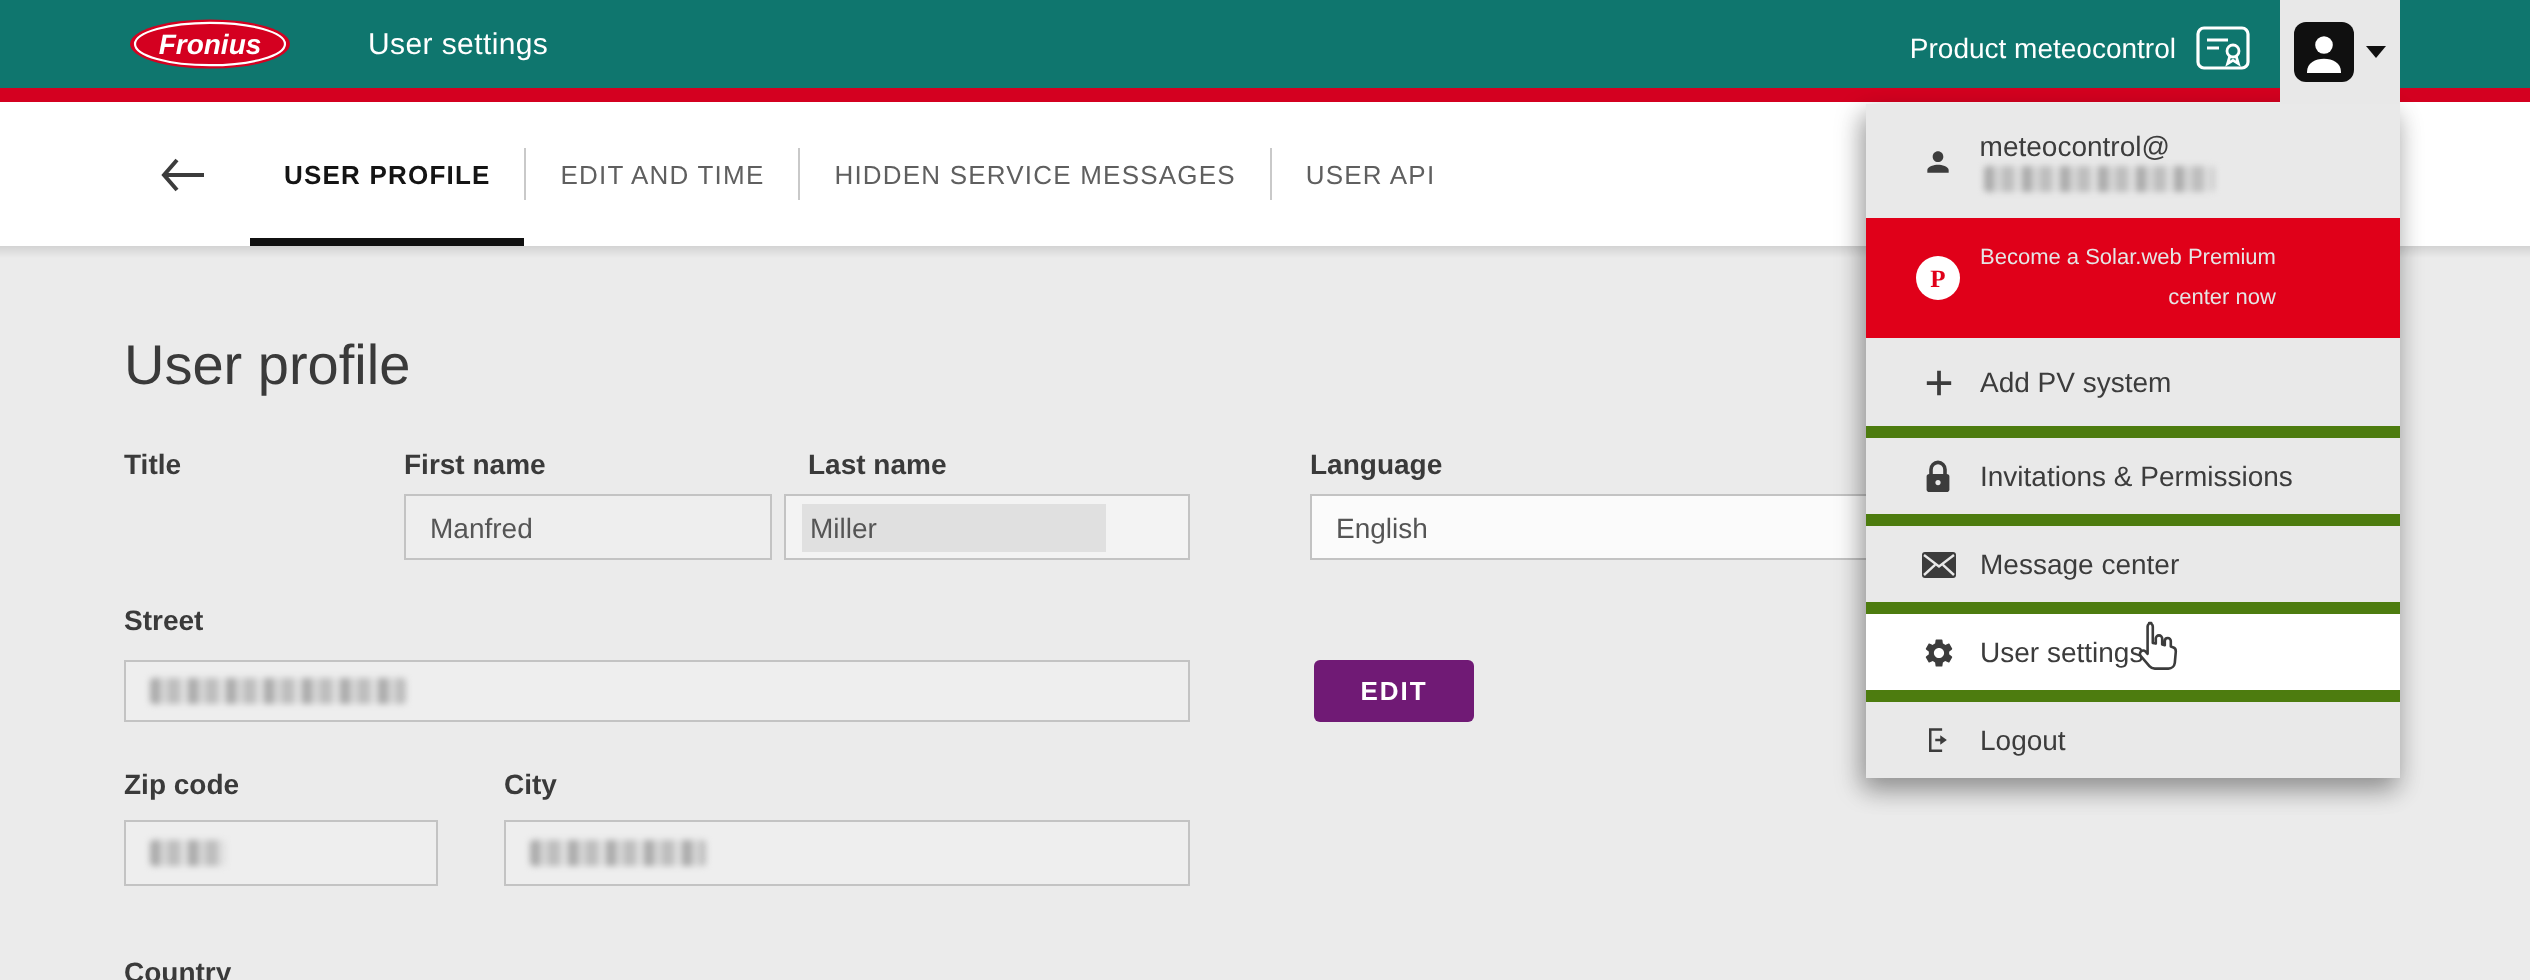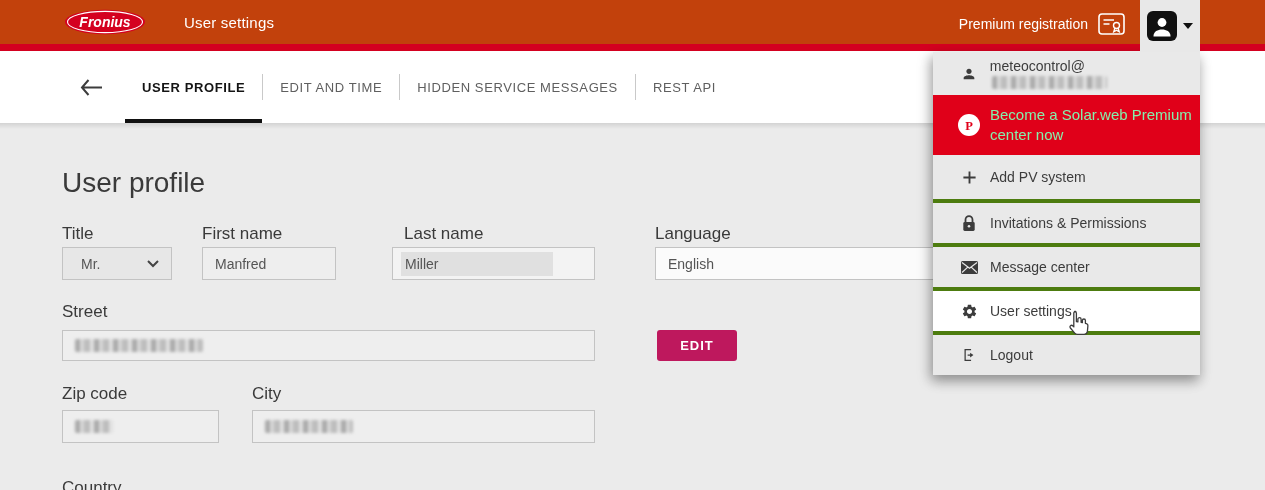--- a/index.html
+++ b/index.html
@@ -1,21 +1,21 @@
 <!DOCTYPE html>
 <html><head>
 <meta charset="utf-8">
 <style>
   * { margin:0; padding:0; box-sizing:border-box; }
   body { font-family:"Liberation Sans", sans-serif; }
   .screen { position:relative; width:1265px; height:490px; overflow:hidden; background:#ebebeb; }
 
   
   .header { position:absolute; top:0; left:0; width:100%; height:50px;
-            background:#c2410c; border-bottom:3px solid #d40020; display:flex; align-items:center; z-index:30; }
+            background:#0f766e; border-bottom:3px solid #d40020; display:flex; align-items:center; z-index:30; }
   .header { height:47px; }
   .red-line { position:absolute; top:47px; left:0; width:100%; height:4px; background:#d40020; z-index:30; }
   .logo { margin-left:64px; display:flex; align-items:center; }
   .header-title { color:#fff; font-size:15px; margin-left:38px; letter-spacing:.2px; }
   .prod-reg { position:absolute; right:140px; top:0; height:47px; display:flex; align-items:center; gap:10px; cursor:pointer; }
   .prod-reg span { color:#fff; font-size:14px; }
 
   .avatar-btn { position:absolute; left:1140px; top:0; width:60px; height:52px; background:#e8e8e8;
                 display:flex; align-items:center; justify-content:center; gap:6px; z-index:40; cursor:pointer; }
 
@@ -28,64 +28,64 @@
          color:#5f5f5f; cursor:pointer; position:relative; white-space:nowrap; }
   .tab.active { color:#141414; font-weight:bold; }
   .tab.active::after { content:''; position:absolute; left:0; right:0; bottom:0; height:4px; background:#111; }
   .tab-sep { width:1px; height:26px; background:#c9c9c9; }
 
   
   .content { position:absolute; top:123px; left:0; width:100%; height:367px; background:#ebebeb; }
   .content::before { content:''; position:absolute; top:0; left:0; right:0; height:6px;
                      background:linear-gradient(rgba(0,0,0,.10), rgba(0,0,0,0)); }
   .page-heading { position:absolute; left:62px; top:44px; font-size:28px; font-weight:400; color:#3a3a3a; }
-  .f-label { position:absolute; font-size:17px; font-weight:normal; color:#3a3a3a; }
+  .f-label { position:absolute; font-size:14px; font-weight:bold; color:#3a3a3a; }
   .f-input { position:absolute; height:33px; border:1px solid #c3c3c3; background:#eeeeee;
              display:flex; align-items:center; padding-left:12px; font-size:14px; color:#555; }
   .f-select { background:#e7e7e7; justify-content:space-between; padding-right:12px; padding-left:18px; cursor:pointer; }
   .f-white { background:#fbfbfb; }
   .patch-bg { position:absolute; left:8px; top:4px; height:24px; background:#e0e0e0; z-index:0; }
   .patch-text { position:relative; z-index:1; }
   .blob { border-radius:2px; filter:blur(1.6px);
           background:repeating-linear-gradient(90deg,#ababab 0 5px,#d6d6d6 5px 9px,#bdbdbd 9px 15px,#e0e0e0 15px 19px); }
-  .edit-btn { position:absolute; left:657px; top:207px; width:80px; height:31px; background:#be185d; color:#fff;
+  .edit-btn { position:absolute; left:657px; top:207px; width:80px; height:31px; background:#701a75; color:#fff;
               border:none; border-radius:3px; font-size:13px; font-weight:bold; letter-spacing:1px;
               font-family:"Liberation Sans",sans-serif; cursor:pointer; }
 
   
   .user-menu { position:absolute; left:933px; top:52px; width:267px; z-index:35;
                box-shadow:-3px 5px 12px rgba(0,0,0,.25), 0 6px 12px rgba(0,0,0,.2); }
   .menu-item { background:#e9e9e9; display:flex; align-items:center; cursor:pointer; }
   .menu-item .mi-icon { width:22px; margin-left:25px; display:flex; justify-content:center; }
   .menu-item .mi-label { margin-left:10px; font-size:14px; color:#3c3c3c; }
-  .mi-email { height:43px; }
+  .mi-email { height:57px; }
   .mi-premium { height:60px; background:#e00019; }
-  .mi-premium .mi-label { color:#86efac; font-size:15px; line-height:20px; }
+  .mi-premium .mi-label { color:#e5e5e5; font-size:11px; line-height:20px;text-align:right; }
   .mi-std { height:44px; }
-  .mi-sep { border-top:4px solid #4d7c0f; }
+  .mi-sep { border-top:6px solid #4d7c0f; }
   .mi-hover { background:#ffffff; }
   .email-blob { display:inline-block; width:115px; height:13px; vertical-align:middle; margin-left:2px; }
   .cursor-glyph { position:absolute; left:1068px; top:310px; z-index:60; pointer-events:none; }
 </style>
 </head>
 <body>
 
 <div class="screen">
 
   <div class="header">
     <div class="logo">
       <svg width="82" height="26" viewBox="0 0 82 26">
         <ellipse cx="41" cy="13" rx="40" ry="12.3" fill="#d40020"></ellipse>
         <ellipse cx="41" cy="13" rx="37.5" ry="10.6" fill="none" stroke="#ffffff" stroke-width="1.1"></ellipse>
         <text x="41" y="18" text-anchor="middle" font-size="14" font-style="italic" font-weight="bold" font-family="Liberation Sans, sans-serif" fill="#ffffff">Fronius</text>
       </svg>
     </div>
     <div class="header-title">User settings</div>
     <div class="prod-reg">
-      <span>Premium registration</span>
+      <span>Product meteocontrol</span>
       <svg width="27" height="24" viewBox="0 0 27 24">
         <rect x="1" y="2" width="25" height="20" rx="3" fill="none" stroke="#fff" stroke-width="1.6"></rect>
         <path d="M5.5 8h10.5 M5.5 12h6" stroke="#fff" stroke-width="1.6"></path>
         <circle cx="18.5" cy="13.5" r="3" fill="none" stroke="#fff" stroke-width="1.4"></circle>
         <path d="M17 15.8l-1.2 4 2.7-1.6 2.7 1.6-1.2-4" fill="none" stroke="#fff" stroke-width="1.4"></path>
       </svg>
     </div>
   </div>
   <div class="red-line"></div>
 
@@ -106,37 +106,31 @@
         <path d="M8.5 1L2 8.5 8.5 16 M2 8.5h20" stroke="#3c3c3c" stroke-width="2" fill="none"></path>
       </svg>
     </div>
     <div class="tabs">
       <div class="tab active">USER PROFILE</div>
       <div class="tab-sep"></div>
       <div class="tab">EDIT AND TIME</div>
       <div class="tab-sep"></div>
       <div class="tab">HIDDEN SERVICE MESSAGES</div>
       <div class="tab-sep"></div>
-      <div class="tab">REST API</div>
+      <div class="tab">USER API</div>
     </div>
   </div>
 
   <div class="content">
     <div class="page-heading">User profile</div>
 
     <div class="f-label" style="left:62px; top:101px;">Title</div>
-    <div class="f-input f-select" style="left:62px; top:124px; width:110px;">
-      <span>Mr.</span>
-      <svg width="12" height="8" viewBox="0 0 12 8">
-        <path d="M1 1l5 5 5-5" fill="none" stroke="#444" stroke-width="2"></path>
-      </svg>
-    </div>
 
     <div class="f-label" style="left:202px; top:101px;">First name</div>
-    <div class="f-input" style="left:202px; top:124px; width:134px;">
+    <div class="f-input" style="left:202px; top:124px; width:184px;">
       <span>Manfred</span>
     </div>
 
     <div class="f-label" style="left:392px; top:101px;padding-left:12px;">Last name</div>
     <div class="f-input" style="left:392px; top:124px; width:203px; background:#f3f3f3;align-items:center;">
       <div class="patch-bg" style="width:152px;"></div>
       <span class="patch-text">Miller</span>
     </div>
 
     <div class="f-label" style="left:655px; top:101px;">Language</div>

